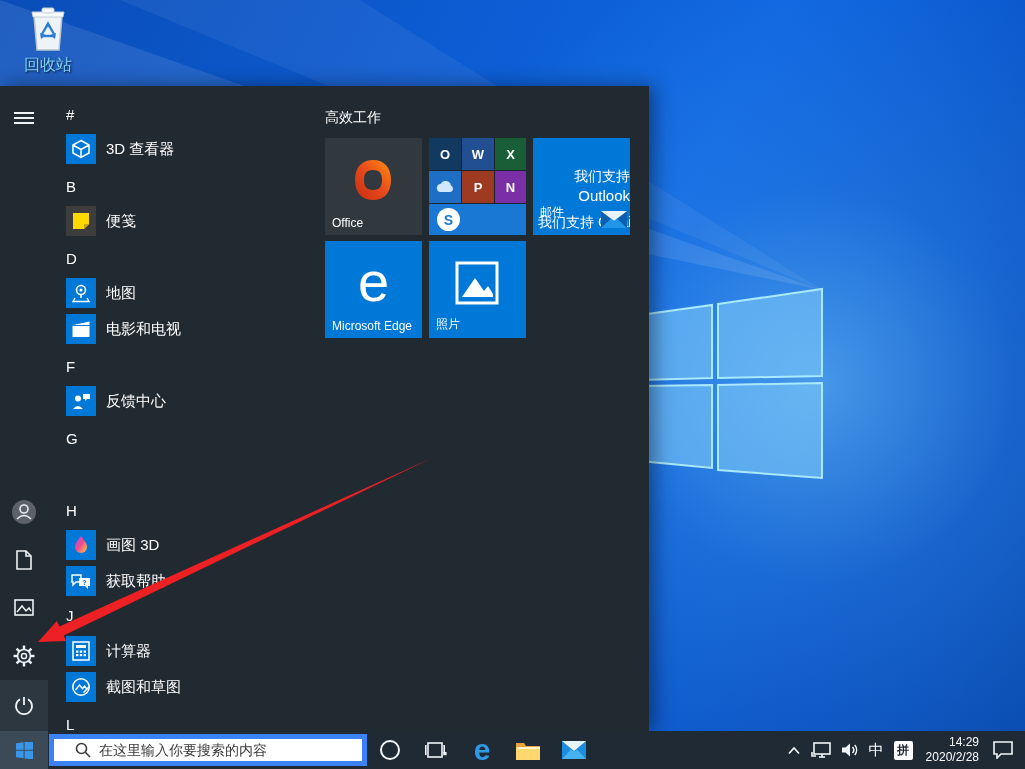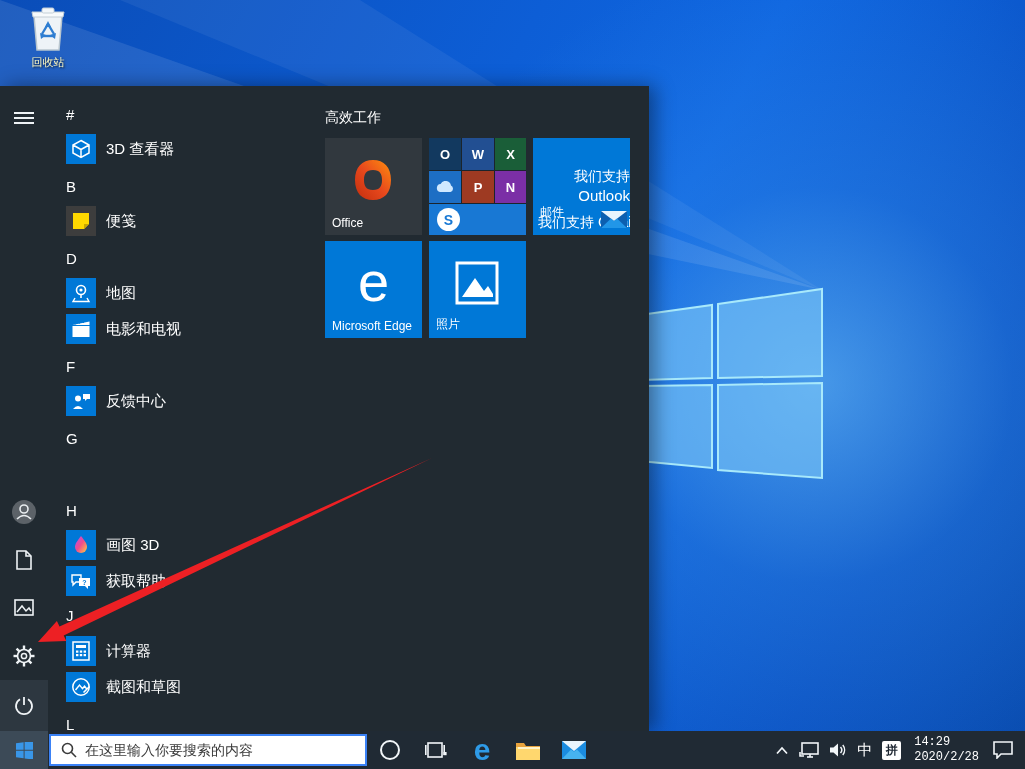--- a/index.html
+++ b/index.html
@@ -11,21 +11,21 @@
   .wallpaper { position:absolute; inset:0;
     background:
       radial-gradient(circle at 815px 385px, rgba(120,205,255,.55) 0%, rgba(60,150,240,.30) 22%, rgba(0,0,0,0) 48%),
       linear-gradient(118deg, #0a4db8 0%, #0d5ed6 38%, #0f66e0 55%, #0a51c2 82%, #084aad 100%);
   }
   .wallpaper svg { position:absolute; inset:0; }
 
   
   .recycle { position:absolute; left:12px; top:6px; width:72px; text-align:center; }
   .recycle .glyph { display:block; margin:0 auto; }
-  .recycle .lbl { font-size:11px; color:#fef9c3; text-shadow:1px 1px 2px rgba(0,0,0,.8); margin-top:1px; }
+  .recycle .lbl { font-size:16px; color:#7dd3fc; text-shadow:1px 1px 2px rgba(0,0,0,.8); margin-top:1px; }
 
   
   .start-menu { position:absolute; left:0; top:86px; width:649px; height:645px;
     background:#212a31; box-shadow:6px 0 18px rgba(0,0,0,.4); }
   .rail { position:absolute; left:0; top:0; width:48px; height:645px; }
   .rail-item { position:absolute; left:0; width:48px; height:48px; display:flex; align-items:center; justify-content:center; cursor:pointer; }
   .rail-item.power-row { background:#2d3740; }
   .hamburger span { display:block; width:20px; height:2px; background:#eef2f5; margin:3px 0; }
 
   .app-list { position:absolute; left:48px; top:0; width:277px; height:645px; overflow:hidden; }
@@ -58,32 +58,32 @@
 
   .edge-tile .e-glyph { position:absolute; left:0; top:8px; width:100%; text-align:center; font-size:56px; color:#fff; }
   .photos-tile svg { position:absolute; left:26px; top:20px; }
 
   
   .arrow-overlay { position:absolute; inset:0; pointer-events:none; }
 
   
   .taskbar { position:absolute; left:0; bottom:0; width:1025px; height:38px; background:#202a34; display:flex; align-items:center; }
   .tb-start { width:48px; height:38px; background:#3c4a57; display:flex; align-items:center; justify-content:center; cursor:pointer; }
-  .tb-search { position:relative; width:318px; height:32px; margin-left:1px; background:#fff; border:2px solid #3b82f6; display:flex; align-items:center; }
+  .tb-search { position:relative; width:318px; height:32px; margin-left:1px; background:#fff; border:5px solid #3b82f6; display:flex; align-items:center;padding-left:11px; }
   .tb-search svg { margin:0 8px 0 10px; }
   .tb-search input { border:none; outline:none; flex:1; font-size:14px; color:#222; background:transparent; height:100%;
       font-family:"Liberation Sans","DejaVu Sans",sans-serif; }
   .tb-search input::placeholder { color:#3a3a3a; opacity:1; }
   .tb-btn { width:46px; height:38px; display:flex; align-items:center; justify-content:center; cursor:pointer; }
   .tray { position:absolute; right:0; top:0; height:38px; display:flex; align-items:center; }
   .tray-item { height:38px; display:flex; align-items:center; justify-content:center; cursor:pointer; padding:0 5px; }
   .ime-lang { font-size:15px; color:#fff; }
   .ime-mode { width:19px; height:19px; background:#fff; color:#1b2430; font-size:12px; font-weight:bold;
       display:flex; align-items:center; justify-content:center; border-radius:2px; }
-  .clock { text-align:left; font-size:12px; line-height:15px; padding:0 8px; cursor:pointer;font-family:Liberation Mono, monospace; }
+  .clock { text-align:right; font-size:12px; line-height:15px; padding:0 8px; cursor:pointer; }
 </style>
 </head>
 <body>
 
 <div class="wallpaper">
   <svg width="1025" height="769" viewBox="0 0 1025 769">
 
     <polygon points="0,0 822,290 0,120" fill="rgba(255,255,255,0.10)"></polygon>
     <polygon points="120,0 822,290 360,0" fill="rgba(255,255,255,0.06)"></polygon>
 

